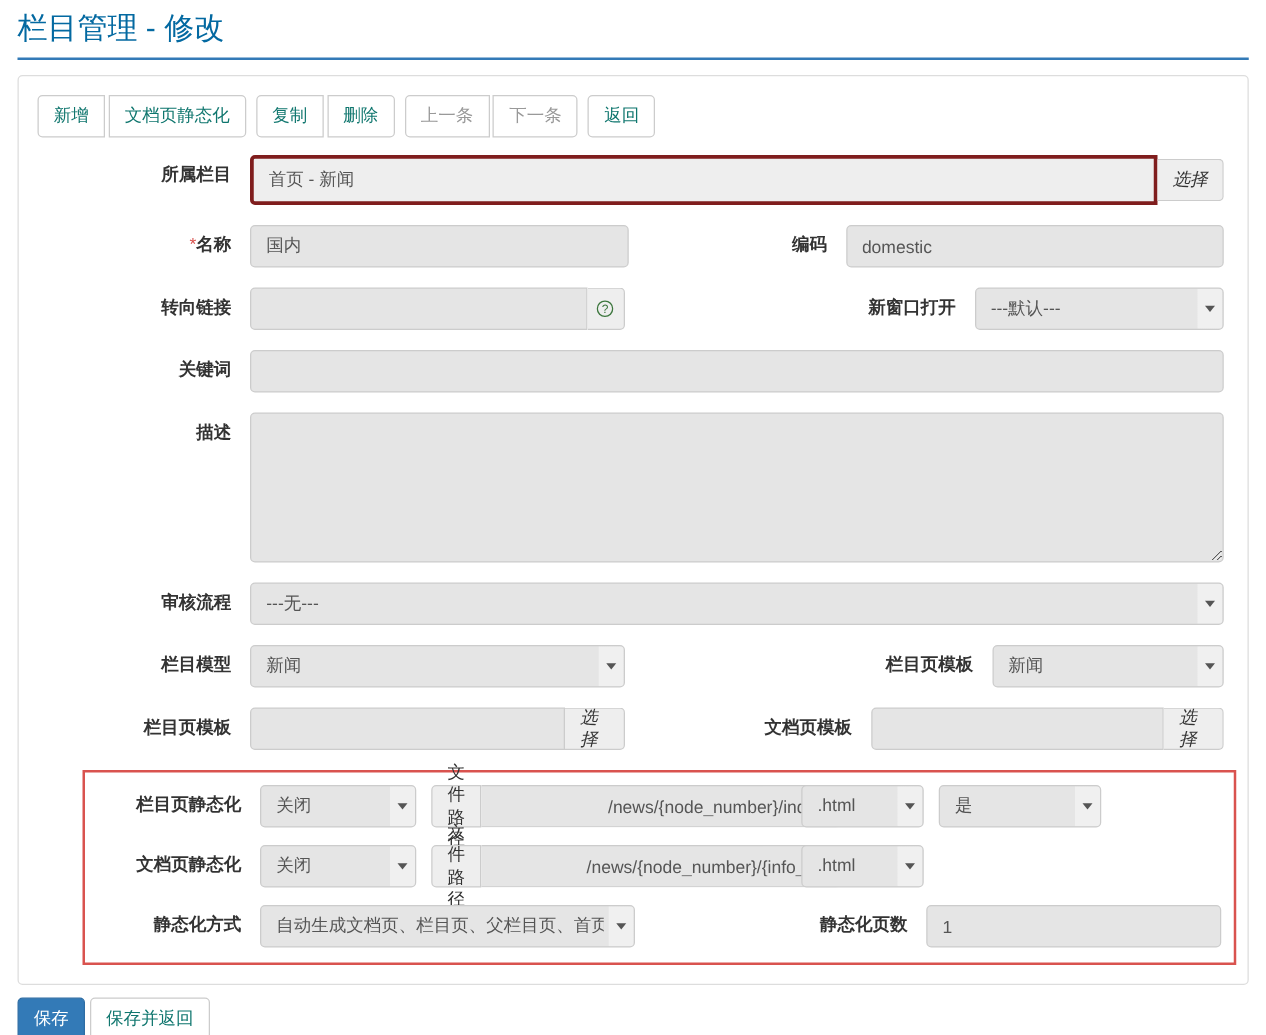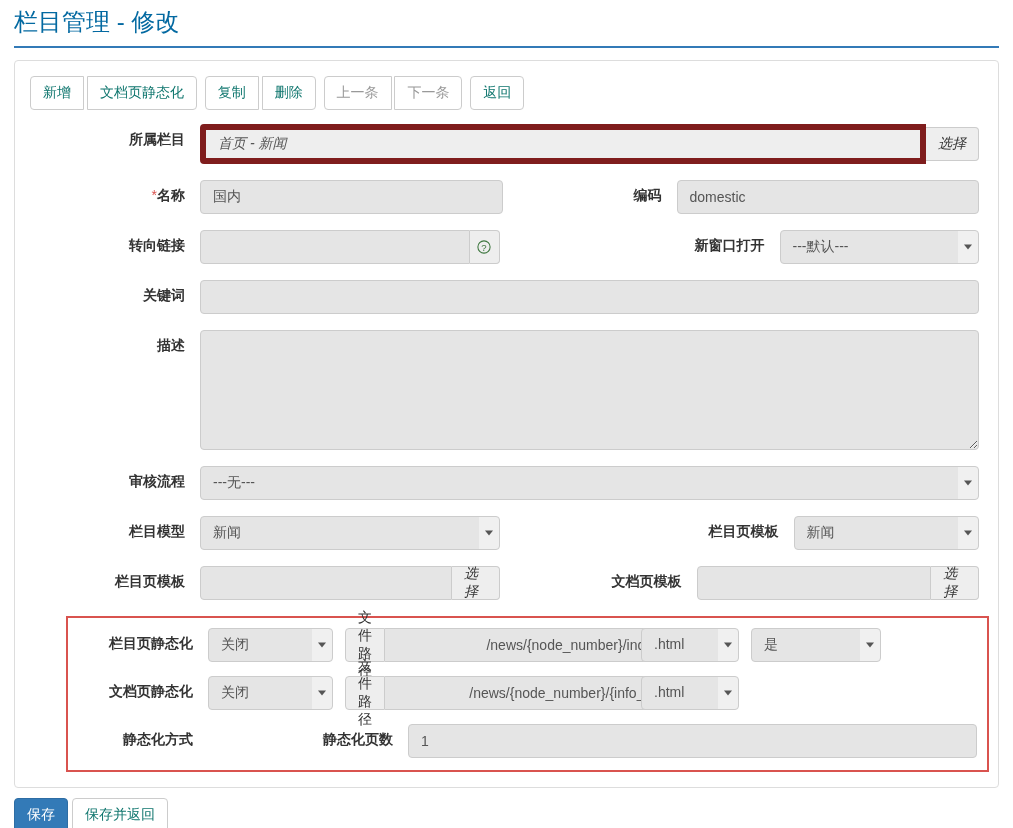--- a/index.html
+++ b/index.html
@@ -86,24 +86,24 @@
     background: #e5e5e5;
     color: #555;
   }
   input.ctrl, select.ctrl { width: 100%; }
   .gap-right { margin-right: 12px; }
   .ro-block {
     flex: 1;
     height: 40px;
     padding: 6px 12px;
     background: #eee;
-    border: 6px solid #7f1d1d;
+    border: 3px solid #7f1d1d;
     border-radius: 4px 0 0 4px;
     color: #555;
-    display:flex;align-items:center;font-style:italic;
+    display:flex;align-items:center;
   }
   .addon-btn {
     height: 34px;
     padding: 6px 12px;
     border: 1px solid #ccc;
     border-left: none;
     border-radius: 0 4px 4px 0;
     background: #eee;
     cursor: pointer;
     color:#333;
@@ -333,20 +333,25 @@
           <input class="ctrl w220" style="text-align: right;" type="text" value="/news/{node_number}/{info_id}">
         </div>
         <div class="sel-arrow mini-sel">
           <select class="ctrl"><option>.html</option></select>
         </div>
       </div>
     </div>
 
     <div class="form-row">
       <div class="lbl">静态化方式</div>
+      <div class="controls">
+        <div class="sel-arrow w300">
+          <select class="ctrl"><option>自动生成文档页、栏目页、父栏目页、首页</option></select>
+        </div>
+      </div>
       <div class="col2-lbl" style="flex:0 0 200px">静态化页数</div>
       <div class="controls">
         <input class="ctrl" type="text" value="1" style="">
       </div>
     </div>
 
   </div>
 
 </div>
 

